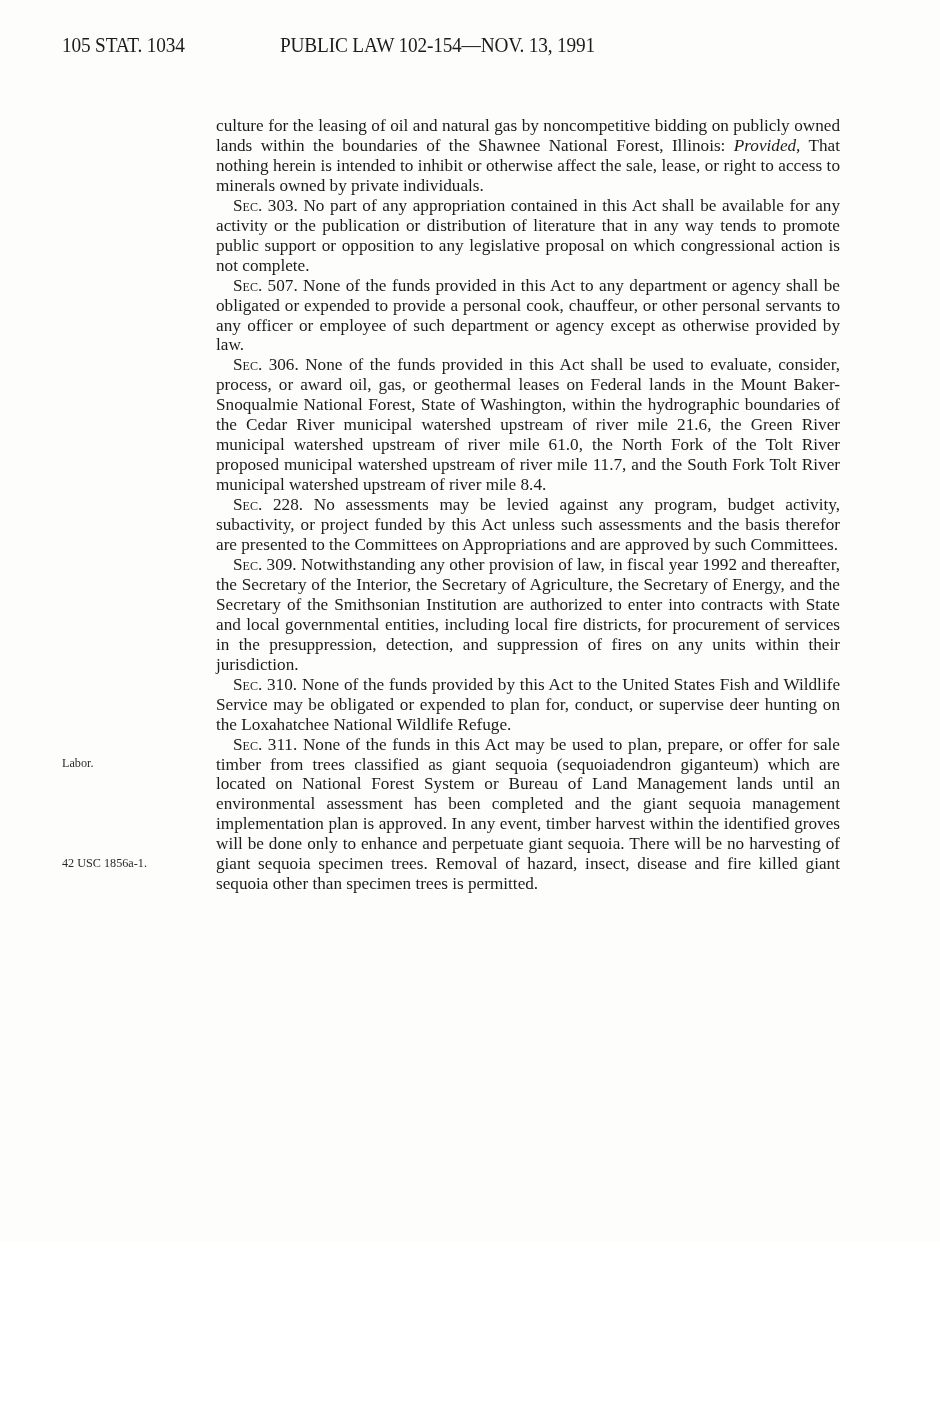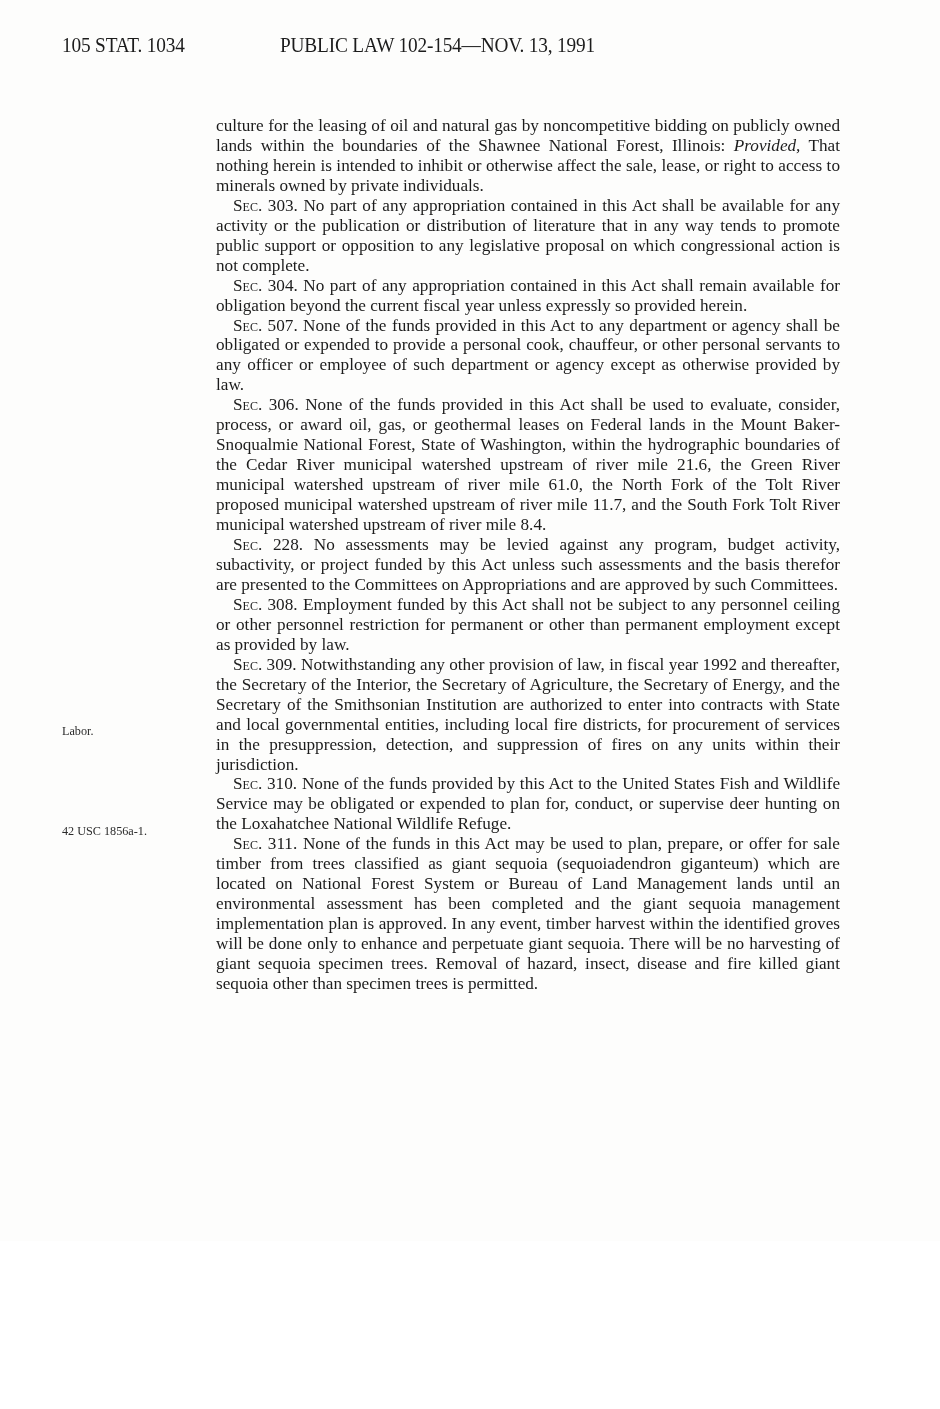--- a/index.html
+++ b/index.html
@@ -68,49 +68,48 @@
     .italic {
       font-style: italic;
     }
     .margin-note {
       position: absolute;
       left: 62px;
       width: 140px;
       font-size: 12.2px;
       line-height: 15px;
       color: #2a2a2a;
+      margin-top: 32px;
     }
     .margin-note.bold {
       font-weight: bold;
     }
   </style>
 </head>
 <body>
 
 <div class="page">
 
   <div class="running-head">
     <span class="stat">105 STAT. 1034</span>
     <span class="law">PUBLIC LAW 102-154—NOV. 13, 1991</span>
   </div>
 
   <div class="body-col">
     <p><span>culture for the leasing of oil and natural gas by noncompetitive bidding on publicly owned lands within the boundaries of the Shaw­nee National Forest, Illinois: </span><span class="italic">Provided,</span><span> That nothing herein is in­tended to inhibit or otherwise affect the sale, lease, or right to access to minerals owned by private individuals.</span></p>
 
     <p class="sec"><span class="sec-label"><span class="sc">Sec</span><span>. 303.</span></span><span> No part of any appropriation contained in this Act shall be available for any activity or the publication or distribution of literature that in any way tends to promote public support or opposition to any legislative proposal on which congressional action is not complete.</span></p>
 
-    <p class="sec"><span class="sec-label"><span class="sc">Sec</span><span>. 304.</span></span><span> No part of any appropriation contained in this Act shall remain available for obligation beyond the current fiscal year unless expressly so provided herein.</span></p>
 
     <p class="sec"><span class="sec-label"><span class="sc">Sec</span><span>. 507.</span></span><span> None of the funds provided in this Act to any depart­ment or agency shall be obligated or expended to provide a personal cook, chauffeur, or other personal servants to any officer or em­ployee of such department or agency except as otherwise provided by law.</span></p>
 
     <p class="sec"><span class="sec-label"><span class="sc">Sec</span><span>. 306.</span></span><span> None of the funds provided in this Act shall be used to evaluate, consider, process, or award oil, gas, or geothermal leases on Federal lands in the Mount Baker-Snoqualmie National Forest, State of Washington, within the hydrographic boundaries of the Cedar River municipal watershed upstream of river mile 21.6, the Green River municipal watershed upstream of river mile 61.0, the North Fork of the Tolt River proposed municipal watershed up­stream of river mile 11.7, and the South Fork Tolt River municipal watershed upstream of river mile 8.4.</span></p>
 
     <p class="sec"><span class="sec-label"><span class="sc">Sec</span><span>. 228.</span></span><span> No assessments may be levied against any program, budget activity, subactivity, or project funded by this Act unless such assessments and the basis therefor are presented to the Committees on Appropriations and are approved by such Committees.</span></p>
 
-    <p class="sec"><span class="sec-label"><span class="sc">Sec</span><span>. 308.</span></span><span> Employment funded by this Act shall not be subject to any personnel ceiling or other personnel restriction for permanent or other than permanent employment except as provided by law.</span></p>
 
     <p class="sec"><span class="sec-label"><span class="sc">Sec</span><span>. 309.</span></span><span> Notwithstanding any other provision of law, in fiscal year 1992 and thereafter, the Secretary of the Interior, the Sec­retary of Agriculture, the Secretary of Energy, and the Secretary of the Smithsonian Institution are authorized to enter into contracts with State and local governmental entities, including local fire districts, for procurement of services in the presuppression, detec­tion, and suppression of fires on any units within their jurisdiction.</span></p>
 
     <p class="sec"><span class="sec-label"><span class="sc">Sec</span><span>. 310.</span></span><span> None of the funds provided by this Act to the United States Fish and Wildlife Service may be obligated or expended to plan for, conduct, or supervise deer hunting on the Loxahatchee National Wildlife Refuge.</span></p>
 
     <p class="sec"><span class="sec-label"><span class="sc">Sec</span><span>. 311.</span></span><span> None of the funds in this Act may be used to plan, prepare, or offer for sale timber from trees classified as giant sequoia (sequoiadendron giganteum) which are located on National Forest System or Bureau of Land Management lands until an environmental assessment has been completed and the giant se­quoia management implementation plan is approved. In any event, timber harvest within the identified groves will be done only to enhance and perpetuate giant sequoia. There will be no harvesting of giant sequoia specimen trees. Removal of hazard, insect, disease and fire killed giant sequoia other than specimen trees is permitted.</span></p>
   </div>
 
   <div class="margin-note" style="top:724px;">Labor.</div>
   <div class="margin-note" style="top:824px;">42 USC 1856a-1.</div>

